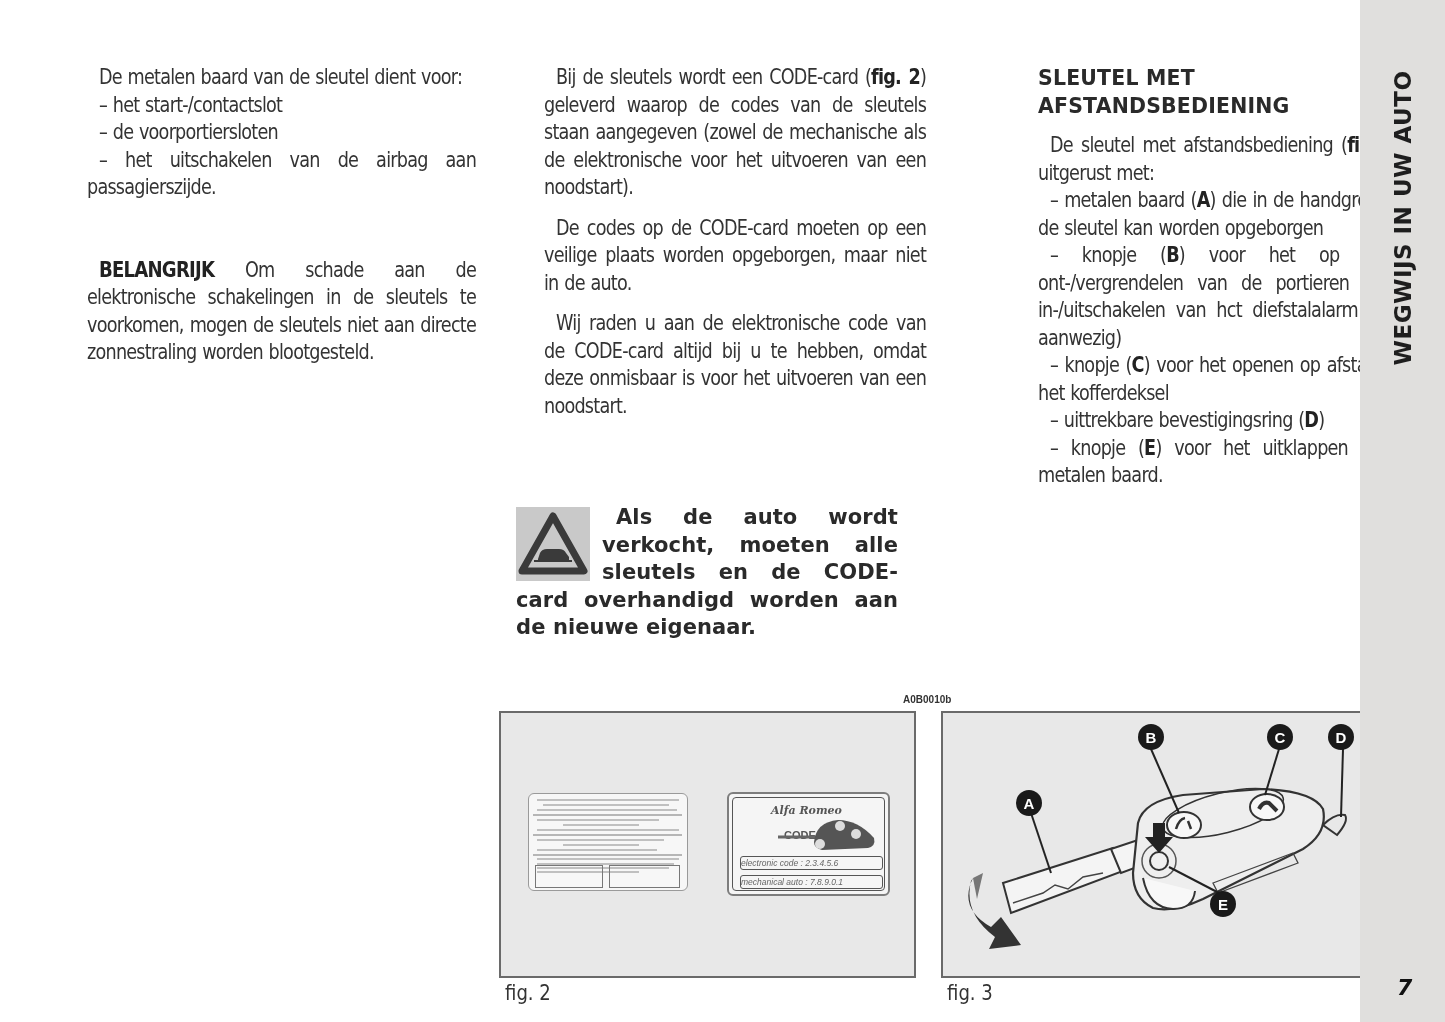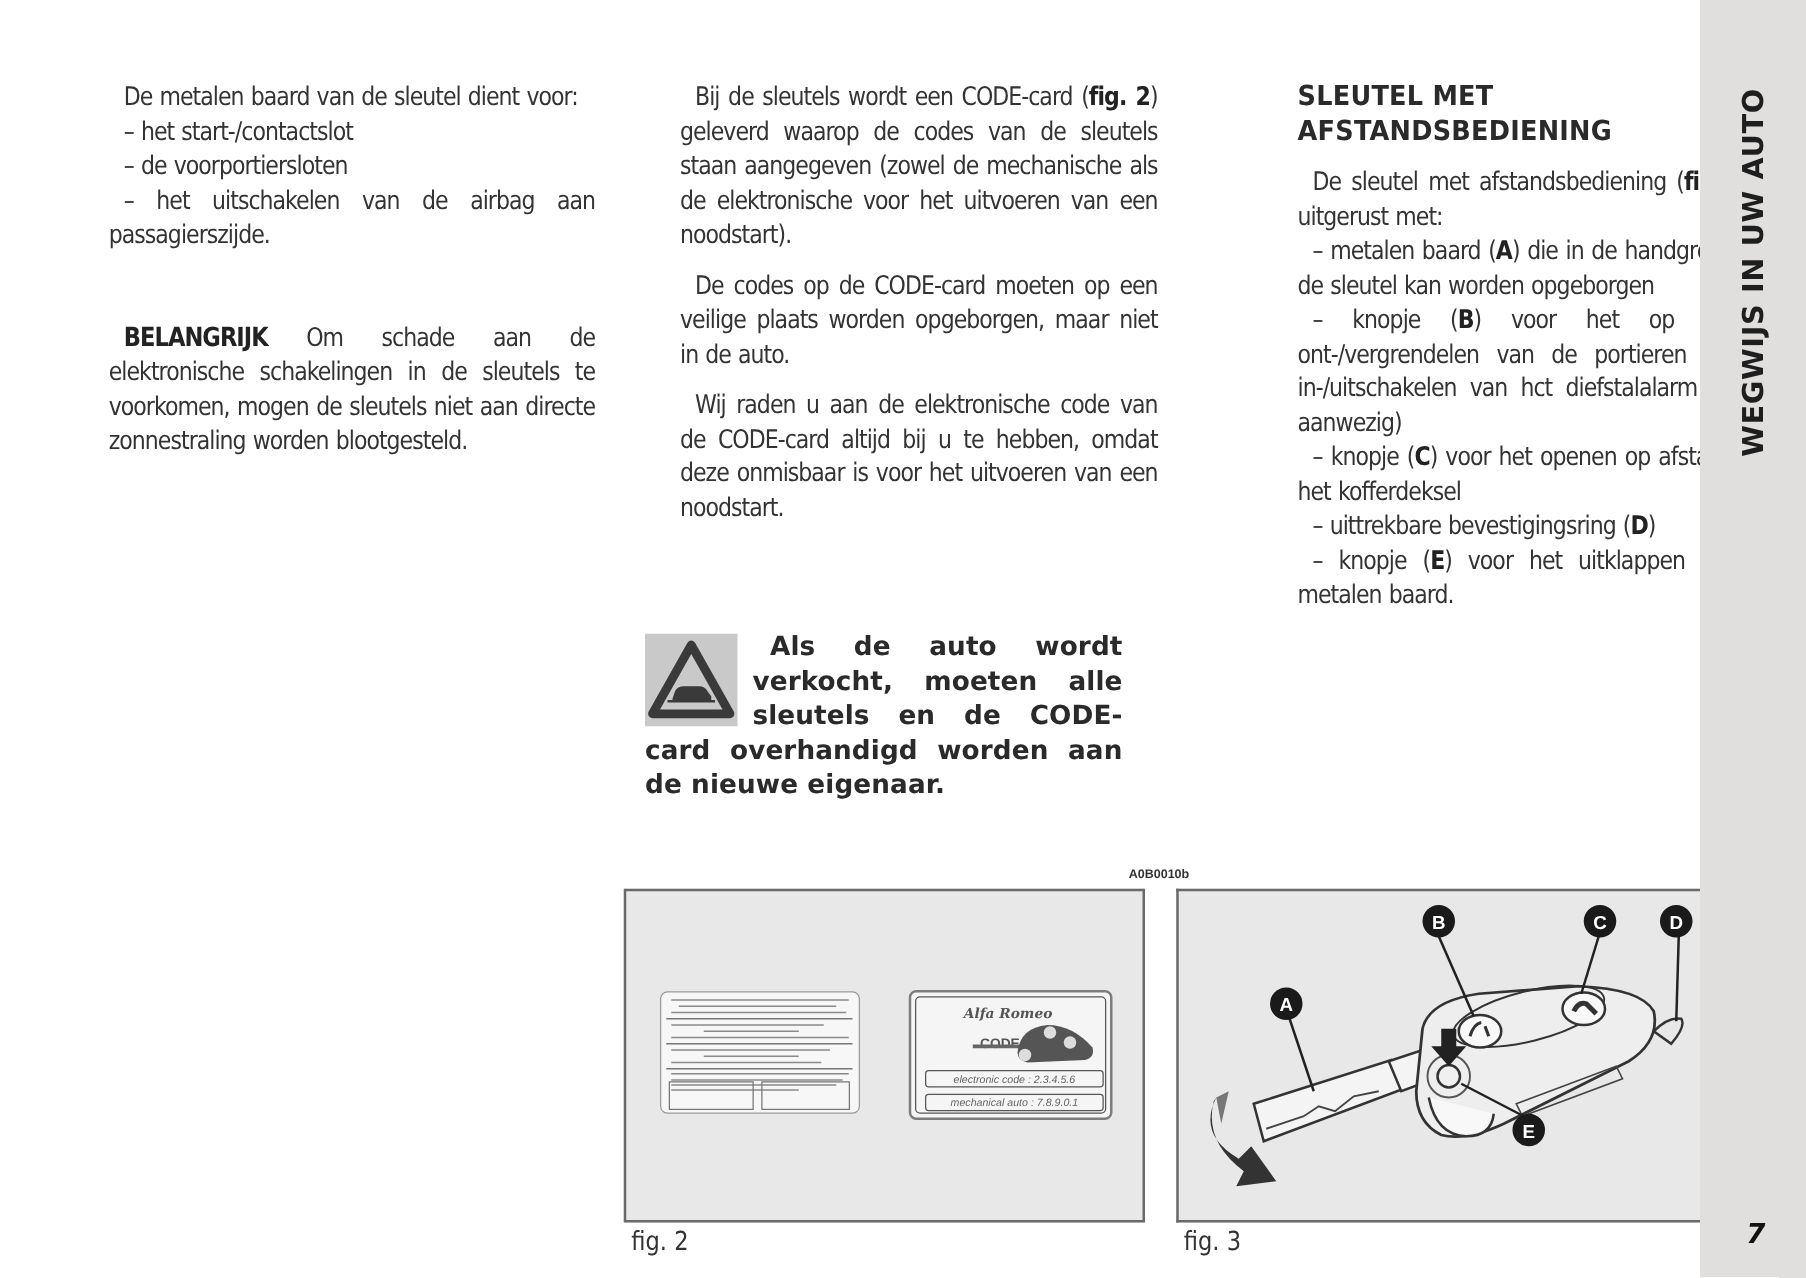--- a/index.html
+++ b/index.html
@@ -82,21 +82,21 @@
     font-size: 22px; color: #111;
   }
 
   
   .label-card { position: absolute; background: #f7f7f7; border: 1.5px solid #9a9a9a; border-radius: 6px; }
   .code-card { position: absolute; background: #f5f5f5; border: 2px solid #7d7d7d; border-radius: 6px; }
   .code-inner { position: absolute; inset: 3px; border: 1.5px solid #555; border-radius: 4px; padding-left: 24px; }
   .brand { position: absolute; left: 38px; top: 6px; font-family: "DejaVu Serif", serif; font-style: italic; font-weight: bold; font-size: 11px; color: #555; }
   .code-word { position: absolute; left: 7px; top: 31px; font-family: "Liberation Sans", sans-serif; font-weight: bold; font-size: 11px; color: #555; margin-left: 44px; }
   .code-row { position: absolute; left: 7px; width: 143px; height: 14px; border: 1.3px solid #555; border-radius: 3px;
-    font-family: "Liberation Sans", sans-serif; font-style: italic; font-size: 8.5px; color: #666; text-align: center; line-height: 12px; }
+    font-family: "Liberation Sans", sans-serif; font-style: italic; font-size: 8.5px; color: #666; line-height: 12px; }
   .badge { font-family: "Liberation Sans", sans-serif; font-weight: bold; font-size: 15px; fill: #fff; }
 </style>
 </head>
 <body>
 
 <div class="col col1">
   <div class="txt">
     <p class="indent">De metalen baard van de sleutel dient voor:</p>
     <p class="indent">– het start-/contactslot</p>
     <p class="indent">– de voorportiersloten</p>

